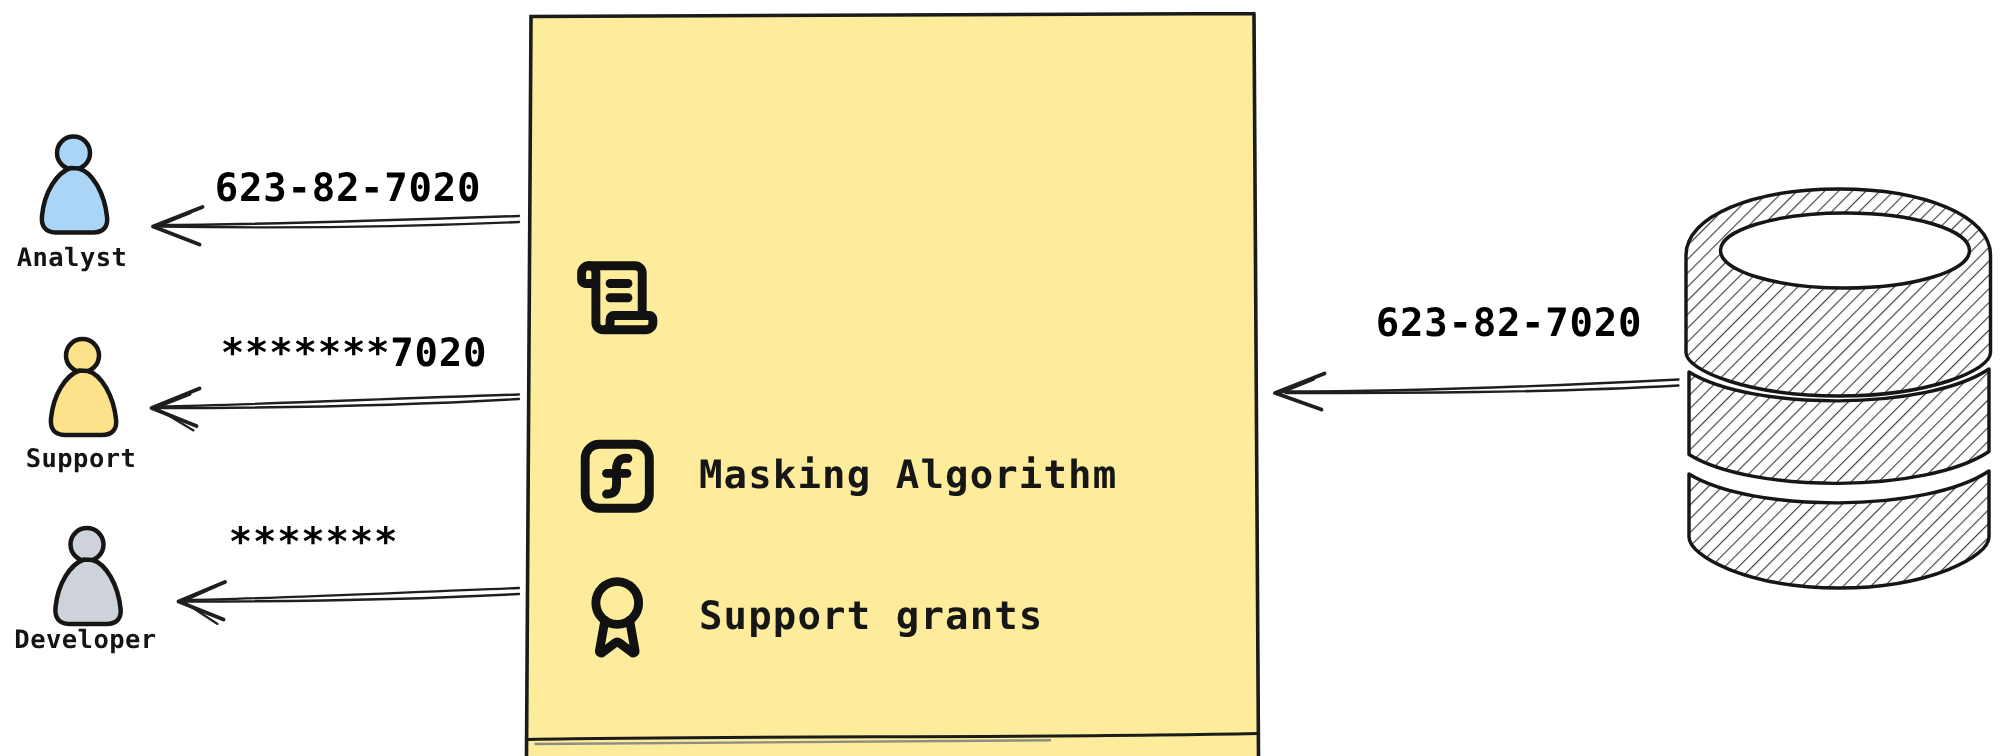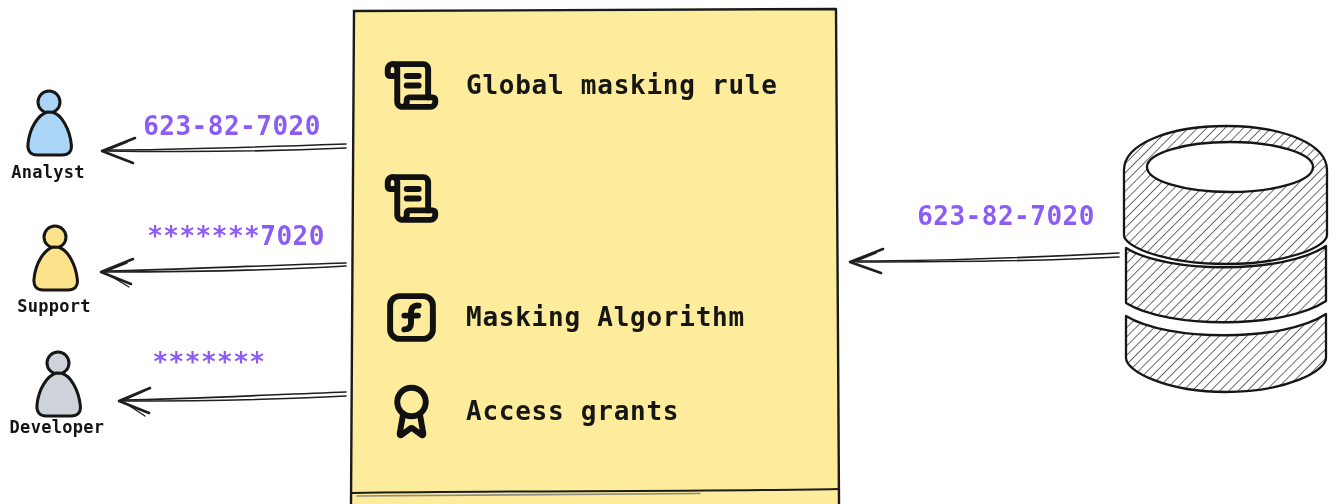--- a/index.html
+++ b/index.html
@@ -4,21 +4,21 @@
 <style>
   html,body{margin:0;padding:0;background:#ffffff;}
   .canvas{
     position:relative;width:1340px;height:504px;background:#ffffff;
     overflow:hidden;font-family:"DejaVu Sans Mono",monospace;color:#1a1a1a;
   }
   svg{display:block;}
   .scene{position:absolute;left:0;top:0;}
   .flow-label{
     position:absolute;width:220px;text-align:center;
-    font-size:26px;font-weight:700;letter-spacing:.5px;color:#8b5cf6;white-space:nowrap;
+    font-size:26px;font-weight:700;letter-spacing:.5px;color:#000000;white-space:nowrap;
   }
   .persona{position:absolute;}
   .persona-label{
     position:absolute;width:130px;text-align:center;
     font-size:17px;font-weight:700;letter-spacing:.3px;color:#141414;white-space:nowrap;
   }
   .box-row{
     position:absolute;left:383px;height:58px;display:flex;align-items:center;gap:26px;
   }
   .row-icon{width:57px;height:57px;flex:0 0 auto;}
@@ -109,31 +109,20 @@
   <div class="persona" style="left:29px;top:350px">
     <svg width="56" height="72" viewBox="0 0 56 72">
       <g stroke="#161616" stroke-width="3" stroke-linejoin="round" fill="#cdd3d9">
         <circle cx="29" cy="13" r="11"></circle>
         <path d="M27 23 C18 26 9.5 39 8 55 C7.3 62 10.6 66 17 66 L42 66 C48.5 66 52 62.5 51.4 56 C49.8 40 41.5 25.5 32.5 23.3 Z"></path>
       </g>
     </svg>
   </div>
   <div class="persona-label" style="left:-8px;top:417px">Developer</div>
 
-  <div class="box-row" style="top:56px">
-    <span class="row-icon">
-      <svg width="57" height="57" viewBox="0 0 24 24" fill="none" stroke="#111111" stroke-width="2.5" stroke-linecap="round" stroke-linejoin="round">
-        <path d="M15 12h-5"></path>
-          <path d="M15 8h-5"></path>
-          <path d="M19 17V5a2 2 0 0 0-2-2H4"></path>
-        <path d="M8 21h12a2 2 0 0 0 2-2v-1a1 1 0 0 0-1-1H11a1 1 0 0 0-1 1v1a2 2 0 1 1-4 0V5a2 2 0 1 0-4 0v2a1 1 0 0 0 1 1h3"></path>
-      </svg>
-    </span>
-    <span class="row-label">Global masking rule</span>
-  </div>
 
   <div class="box-row" style="top:169px">
     <span class="row-icon">
       <svg width="57" height="57" viewBox="0 0 24 24" fill="none" stroke="#111111" stroke-width="2.5" stroke-linecap="round" stroke-linejoin="round">
         <path d="M15 12h-5"></path>
           <path d="M15 8h-5"></path>
           <path d="M19 17V5a2 2 0 0 0-2-2H4"></path>
         <path d="M8 21h12a2 2 0 0 0 2-2v-1a1 1 0 0 0-1-1H11a1 1 0 0 0-1 1v1a2 2 0 1 1-4 0V5a2 2 0 1 0-4 0v2a1 1 0 0 0 1 1h3"></path>
       </svg>
     </span>
@@ -150,16 +139,16 @@
     <span class="row-label">Masking Algorithm</span>
   </div>
 
   <div class="box-row" style="top:382px">
     <span class="row-icon">
       <svg width="57" height="57" viewBox="0 0 24 24" fill="none" stroke="#111111" stroke-width="2.5" stroke-linecap="round" stroke-linejoin="round">
         <path d="m15.477 12.89 1.515 8.526a.5.5 0 0 1-.81.47l-3.58-2.687a1 1 0 0 0-1.197 0l-3.586 2.686a.5.5 0 0 1-.81-.469l1.514-8.526"></path>
         <circle cx="12" cy="8" r="6"></circle>
       </svg>
     </span>
-    <span class="row-label">Access grants</span>
+    <span class="row-label">Support grants</span>
   </div>
 
 </div>
 
 </body></html>

